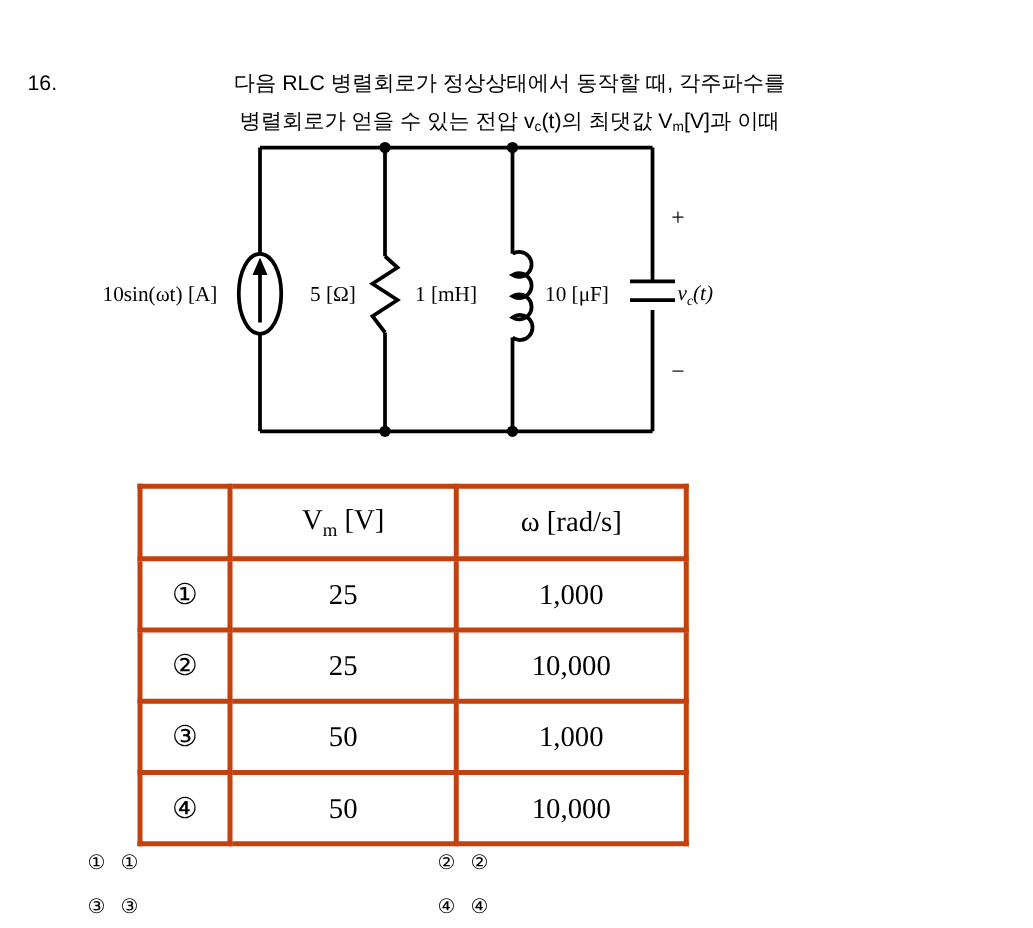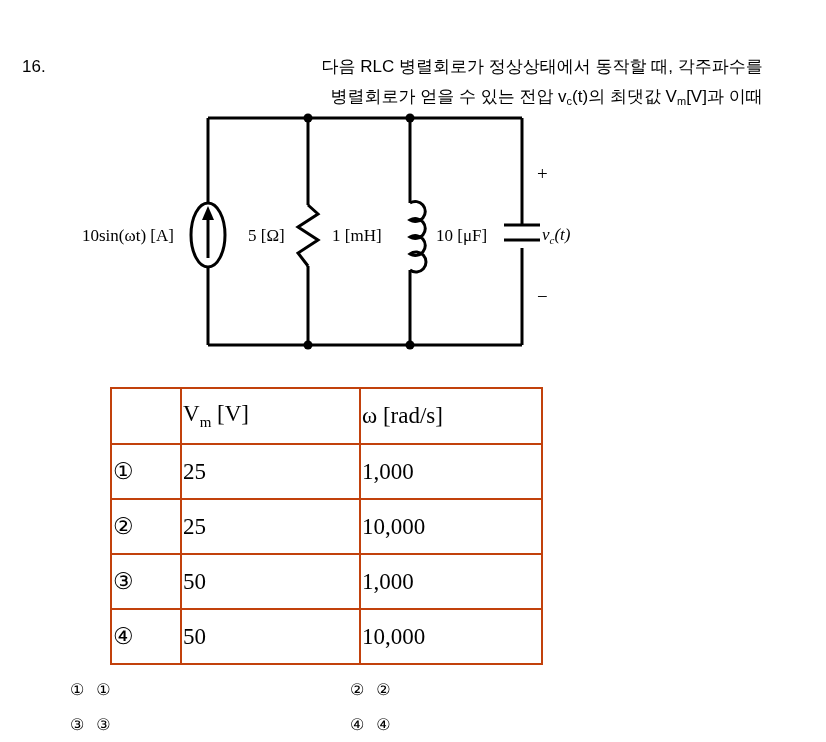--- a/index.html
+++ b/index.html
@@ -38,21 +38,21 @@
     text-align: justify;
     text-align-last: left;
     width: 710px;
   }
   .q-line {
     display: block;
     white-space: nowrap;
   }
   .q-line.justify {
     display: flex;
-    justify-content: flex-end;
+    justify-content: center;
   }
   sub {
     font-size: 11px;
     vertical-align: baseline;
     position: relative;
     top: 3px;
   }
 
   
   .circuit-wrap {
@@ -66,22 +66,22 @@
 
   
   .choice-table {
     position: absolute;
     top: 387px;
     left: 110px;
     border-collapse: collapse;
     background: #fff;
   }
   .choice-table td, .choice-table th {
-    border: 2px solid #c2410c;
-    text-align: left;
+    border: 4px solid #c2410c;
+    text-align: center;
     font-weight: normal;
     font-family: "Liberation Serif", serif;
   }
   .choice-table thead th {
     height: 52px;
     font-size: 23px;
   }
   .choice-table tbody td {
     height: 51px;
     font-size: 23px;

